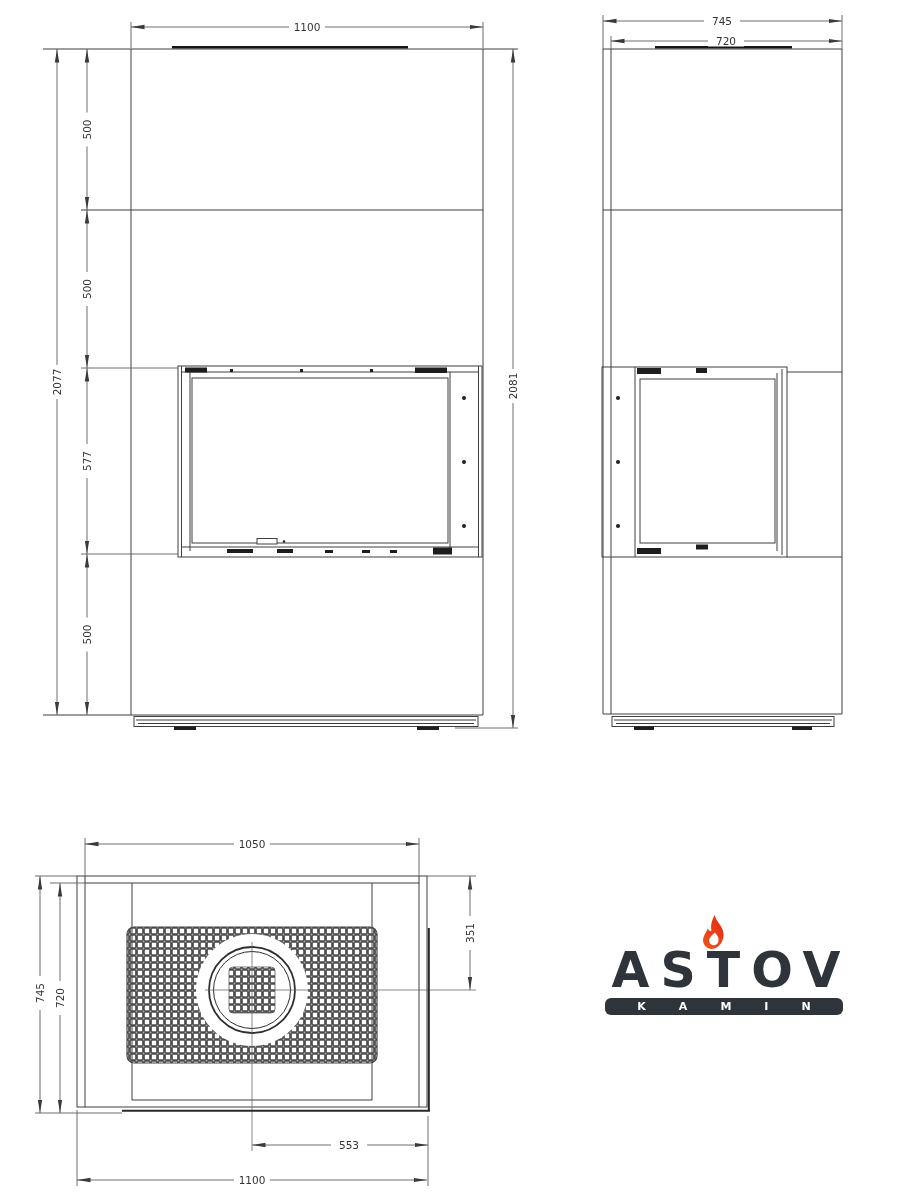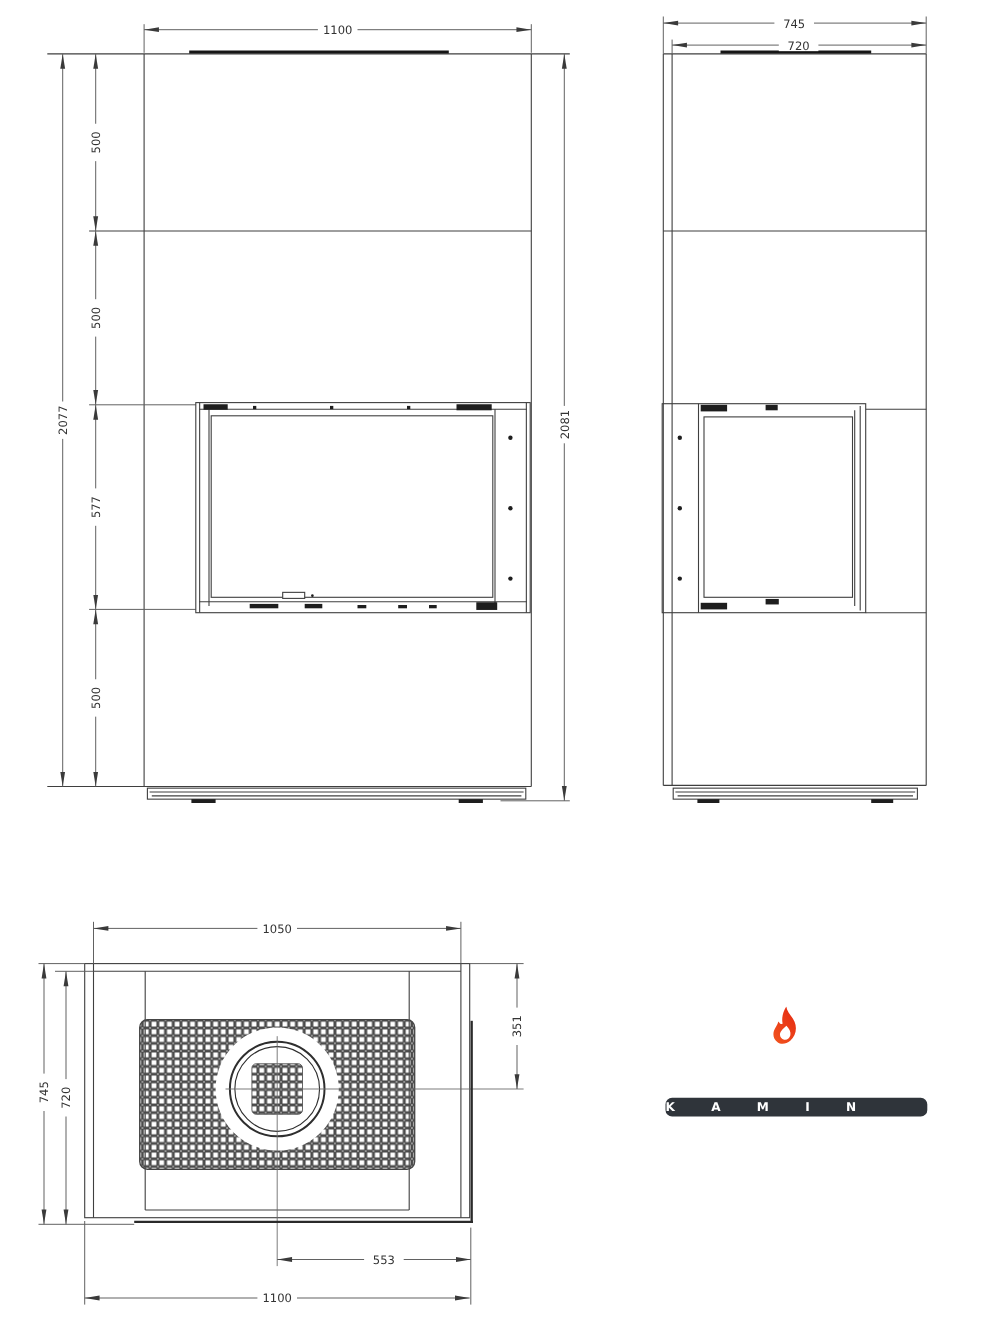--- a/index.html
+++ b/index.html
@@ -16,21 +16,21 @@
   .w  {fill:#ffffff;stroke:none;}
   text.t{font:10.5px "DejaVu Sans",sans-serif;fill:#333;text-anchor:middle;}
   
   #logo{position:absolute;left:598px;top:902px;width:256px;height:118px;}
   #logo .flame{position:absolute;left:103px;top:13px;width:27px;height:35px;}
   #logo .brand{position:absolute;left:0;top:44px;width:100%;text-align:center;
       font-family:"DejaVu Sans",sans-serif;font-weight:bold;font-size:49px;line-height:50px;
       color:#2f343a;}
   #logo .brand span{letter-spacing:11px;margin-right:-11px;}
   #logo .bar{position:absolute;left:7px;top:96px;width:238px;height:17px;border-radius:6px;
-      background:#2f343a;display:flex;align-items:center;justify-content:flex-start;}
+      background:#2f343a;display:flex;align-items:center;justify-content:center;}
   #logo .bar span{font-family:"DejaVu Sans",sans-serif;font-weight:bold;font-size:11px;
       color:#fff;letter-spacing:33px;margin-right:-33px;line-height:11px;}
 </style>
 </head>
 <body>
 
 <div id="stage">
 <svg width="897" height="1200" viewBox="0 0 897 1200">
   <defs>
     <marker id="mS" markerUnits="userSpaceOnUse" markerWidth="15" markerHeight="7" refX="0.5" refY="3" orient="auto">
@@ -253,17 +253,20 @@
 
   <div id="logo">
     <svg class="flame" viewBox="0 0 26 34">
       <path d="M13.3,0 C13.8,5 18.5,8.5 20.6,13.5 C23,19 21.8,26 16.8,30.3
                C13.5,33.2 8.5,33.8 5.6,31.6 C2.2,29 1.2,25.2 2.4,21.4
                C3.4,18.3 5.6,16.6 6.3,13.2 C7.5,15 8.6,15.8 10.1,15.3
                C8.9,10.3 10.4,4.6 13.3,0 Z" fill="url(#flameG)"></path>
       <path d="M13.4,17 C15.8,19.6 17.6,22.3 16.9,25.4 C16.3,28.1 13.9,29.8 11.4,29.3
                C9.2,28.9 7.6,27 7.7,24.6 C7.9,21.6 10.9,19.5 13.4,17 Z" fill="#ffffff"></path>
     </svg>
+    <div class="brand">
+      <span>ASTOV</span>
+    </div>
     <div class="bar">
       <span>KAMIN</span>
     </div>
   </div>
 </div>
 
 </body></html>

